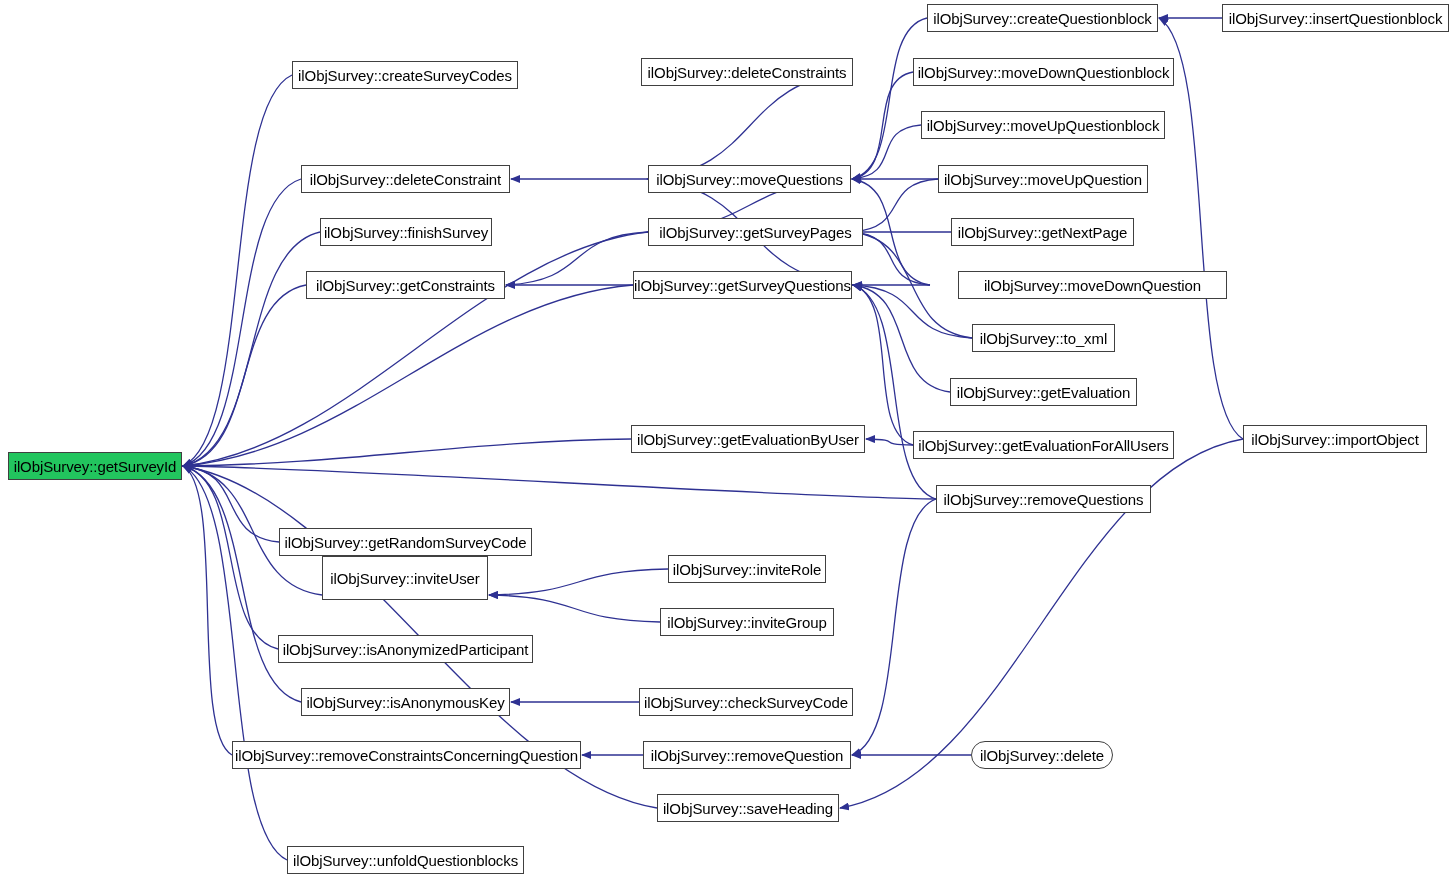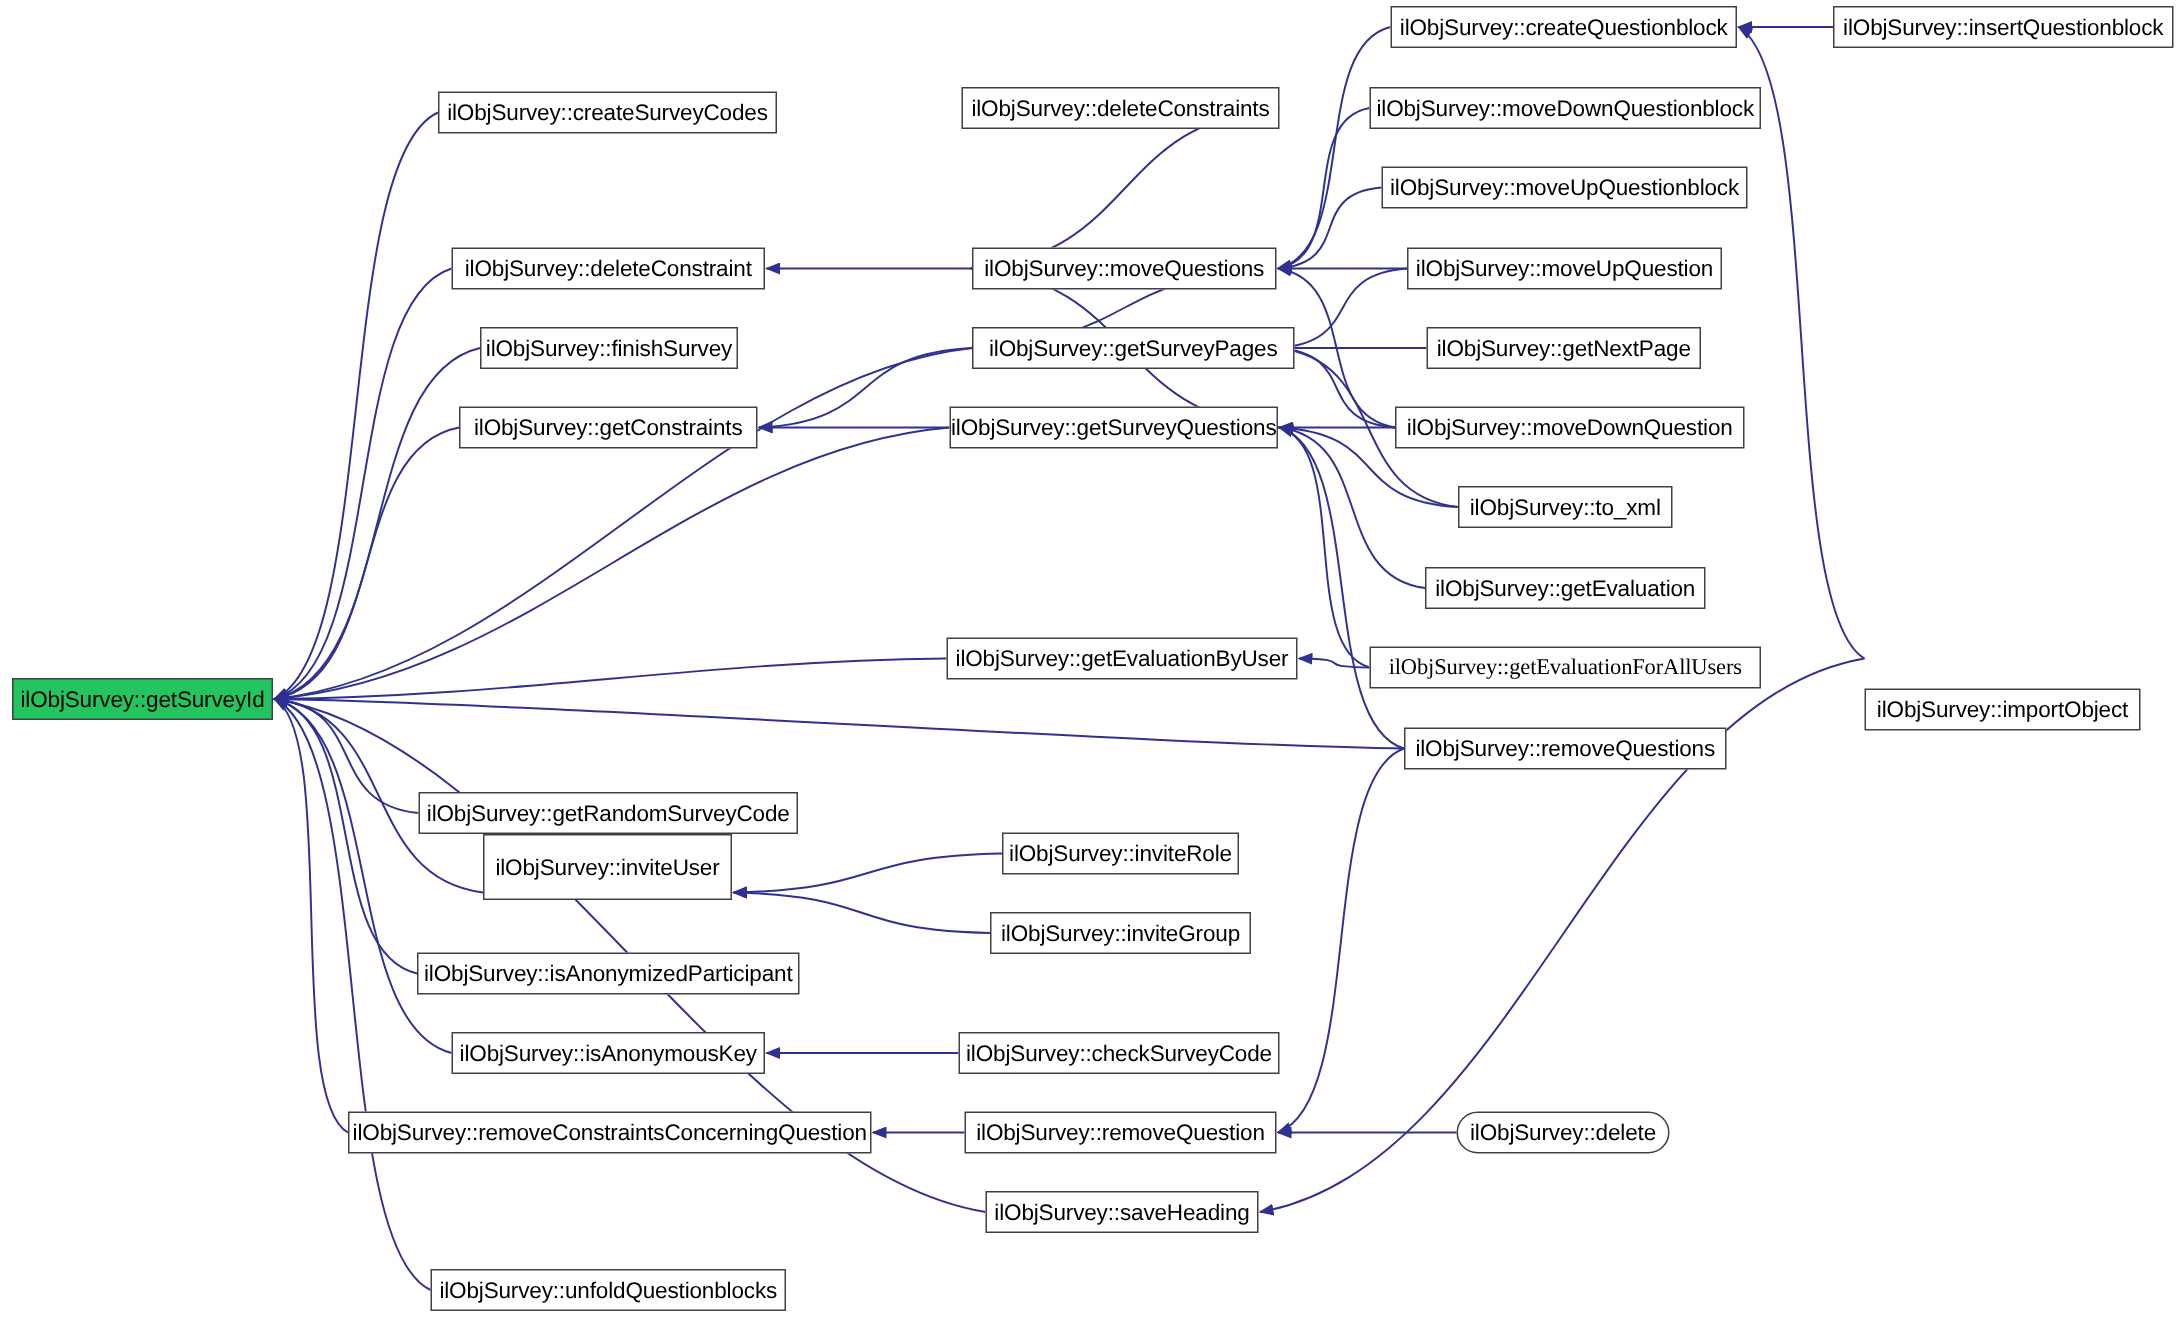--- a/index.html
+++ b/index.html
@@ -95,26 +95,26 @@
     <div class="node" style="left: 913px; top: 58px; width: 261px; height: 28px;">ilObjSurvey::moveDownQuestionblock</div>
     <div class="node" style="left: 921px; top: 111px; width: 244px; height: 28px;">ilObjSurvey::moveUpQuestionblock</div>
     <div class="node" style="left: 301px; top: 165px; width: 209px; height: 28px;">ilObjSurvey::deleteConstraint</div>
     <div class="node" style="left: 648px; top: 165px; width: 203px; height: 28px;">ilObjSurvey::moveQuestions</div>
     <div class="node" style="left: 938px; top: 165px; width: 210px; height: 28px;">ilObjSurvey::moveUpQuestion</div>
     <div class="node" style="left: 320px; top: 218px; width: 172px; height: 28px;">ilObjSurvey::finishSurvey</div>
     <div class="node" style="left: 648px; top: 218px; width: 215px; height: 28px;">ilObjSurvey::getSurveyPages</div>
     <div class="node" style="left: 951px; top: 218px; width: 183px; height: 28px;">ilObjSurvey::getNextPage</div>
     <div class="node" style="left: 306px; top: 271px; width: 199px; height: 28px;">ilObjSurvey::getConstraints</div>
     <div class="node" style="left: 633px; top: 271px; width: 219px; height: 28px;">ilObjSurvey::getSurveyQuestions</div>
-    <div class="node" style="left: 930px; top: 271px; width: 233px; height: 28px;">ilObjSurvey::moveDownQuestion</div>
+    <div class="node" style="left: 958px; top: 271px; width: 269px; height: 28px;">ilObjSurvey::moveDownQuestion</div>
     <div class="node" style="left: 972px; top: 324px; width: 143px; height: 28px;">ilObjSurvey::to_xml</div>
     <div class="node" style="left: 950px; top: 378px; width: 187px; height: 28px;">ilObjSurvey::getEvaluation</div>
     <div class="node" style="left: 631px; top: 425px; width: 234px; height: 28px;">ilObjSurvey::getEvaluationByUser</div>
-    <div class="node" style="left: 913px; top: 431px; width: 261px; height: 28px; font-family: Liberation Serif, serif;">ilObjSurvey::getEvaluationForAllUsers</div>
-    <div class="node" style="left: 1243px; top: 425px; width: 184px; height: 28px; margin-top: 34px;">ilObjSurvey::importObject</div>
+    <div class="node" style="left: 913px; top: 431px; width: 261px; height: 28px;">ilObjSurvey::getEvaluationForAllUsers</div>
+    <div class="node" style="left: 1243px; top: 425px; width: 184px; height: 28px;">ilObjSurvey::importObject</div>
     <div class="node" style="left: 936px; top: 485px; width: 215px; height: 28px;">ilObjSurvey::removeQuestions</div>
     <div class="node" style="left: 279px; top: 528px; width: 253px; height: 28px;">ilObjSurvey::getRandomSurveyCode</div>
     <div class="node" style="left: 668px; top: 555px; width: 158px; height: 28px;">ilObjSurvey::inviteRole</div>
     <div class="node" style="left: 322px; top: 556px; width: 166px; height: 44px; text-align: center;">ilObjSurvey::inviteUser</div>
     <div class="node" style="left: 660px; top: 608px; width: 174px; height: 28px;">ilObjSurvey::inviteGroup</div>
     <div class="node" style="left: 278px; top: 635px; width: 255px; height: 28px;">ilObjSurvey::isAnonymizedParticipant</div>
     <div class="node" style="left: 301px; top: 688px; width: 209px; height: 28px;">ilObjSurvey::isAnonymousKey</div>
     <div class="node" style="left: 639px; top: 688px; width: 214px; height: 28px;">ilObjSurvey::checkSurveyCode</div>
     <div class="node" style="left: 232px; top: 741px; width: 349px; height: 28px;">ilObjSurvey::removeConstraintsConcerningQuestion</div>
     <div class="node" style="left: 643px; top: 741px; width: 208px; height: 28px;">ilObjSurvey::removeQuestion</div>

